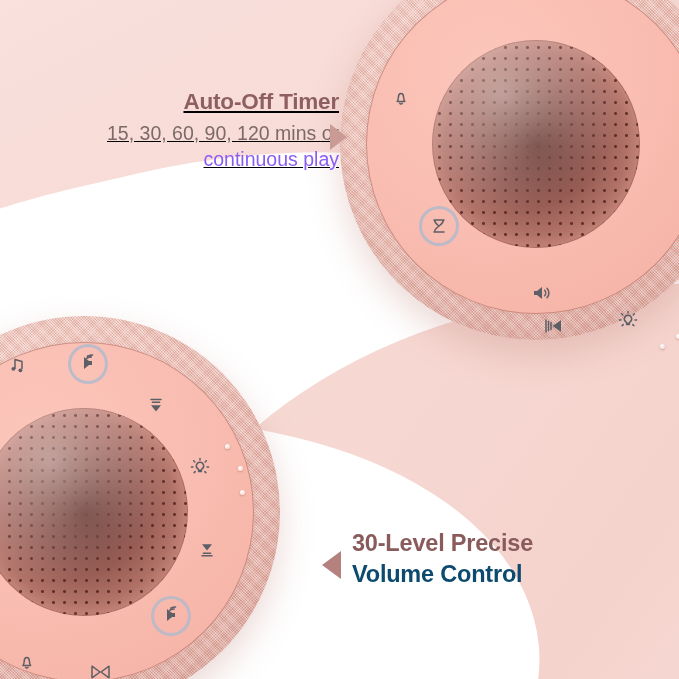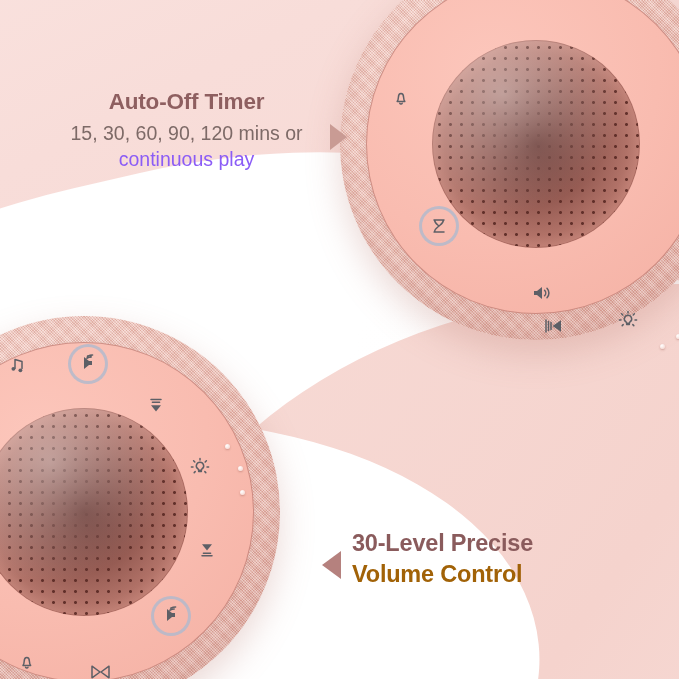--- a/index.html
+++ b/index.html
@@ -204,26 +204,26 @@
     </div>
 
     <div class="btn" style="left:213px;top:356px;">
       <svg width="26" height="16" viewBox="0 0 26 16">
         <path class="ico" d="M4 2.2v11.6L12 8z"></path>
         <path class="ico" d="M21 2.2v11.6L13 8z"></path>
       </svg>
     </div>
   </div>
 
-  <div class="callout" style="left:34px;top:88px;width:305px;text-align:center;">
+  <div class="callout" style="left:34px;top:88px;width:305px;text-align:right;text-decoration:underline;">
     <div class="c-title" style="font-size:22.5px;color:#8e5f60;line-height:1.25;">Auto-Off Timer</div>
     <div style="font-size:19.5px;color:#7d6a67;line-height:1.32;margin-top:5px;">15, 30, 60, 90, 120 mins or</div>
     <div style="font-size:19.5px;color:#8b5cf6;line-height:1.32;">continuous play</div>
   </div>
   <div class="tri tri-r" style="position:absolute;left:330px;top:124px;"></div>
 
   <div class="callout" style="left:352px;top:528px;width:310px;text-align:left;">
     <div class="c-title" style="font-size:23.5px;color:#8a5b5c;line-height:1.3;">30-Level Precise</div>
-    <div class="c-title" style="font-size:23.5px;color:#a16207;line-height:1.3;">Volume Control</div>
+    <div class="c-title" style="font-size:23.5px;color:#0c4a6e;line-height:1.3;">Volume Control</div>
   </div>
   <div class="tri tri-l" style="position:absolute;left:322px;top:551px;"></div>
 
 </div>
 
 </body></html>

